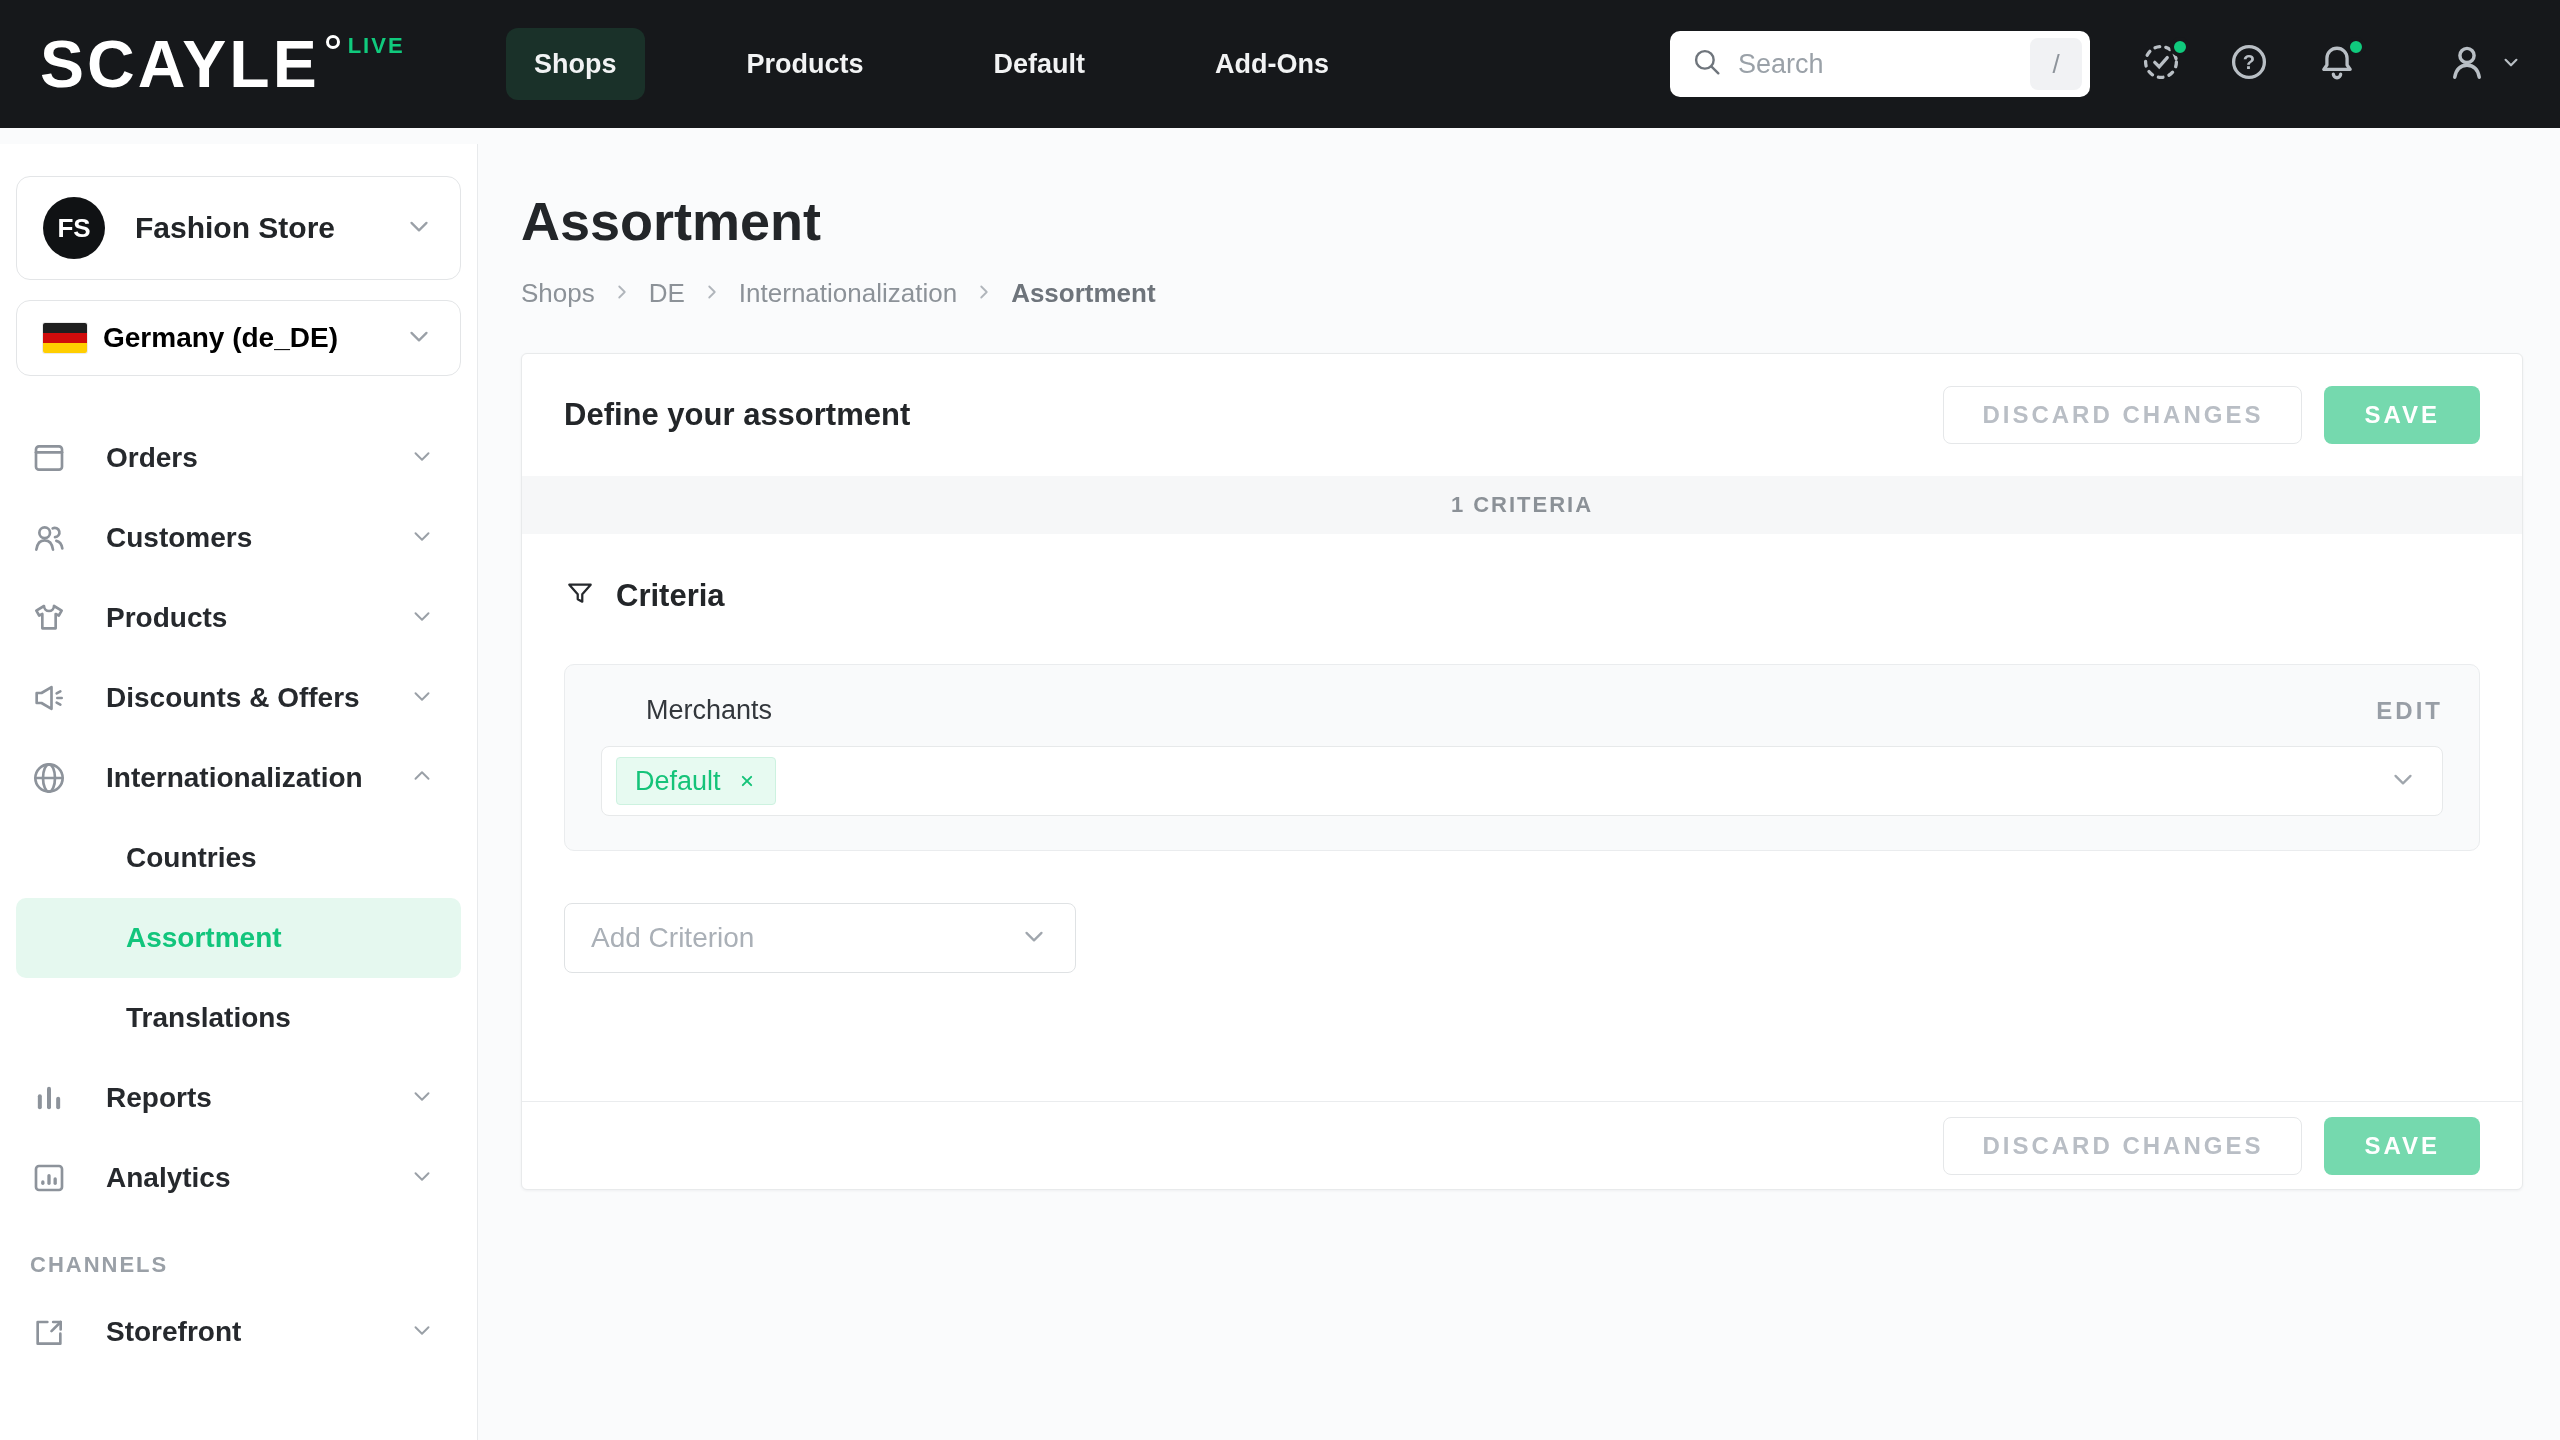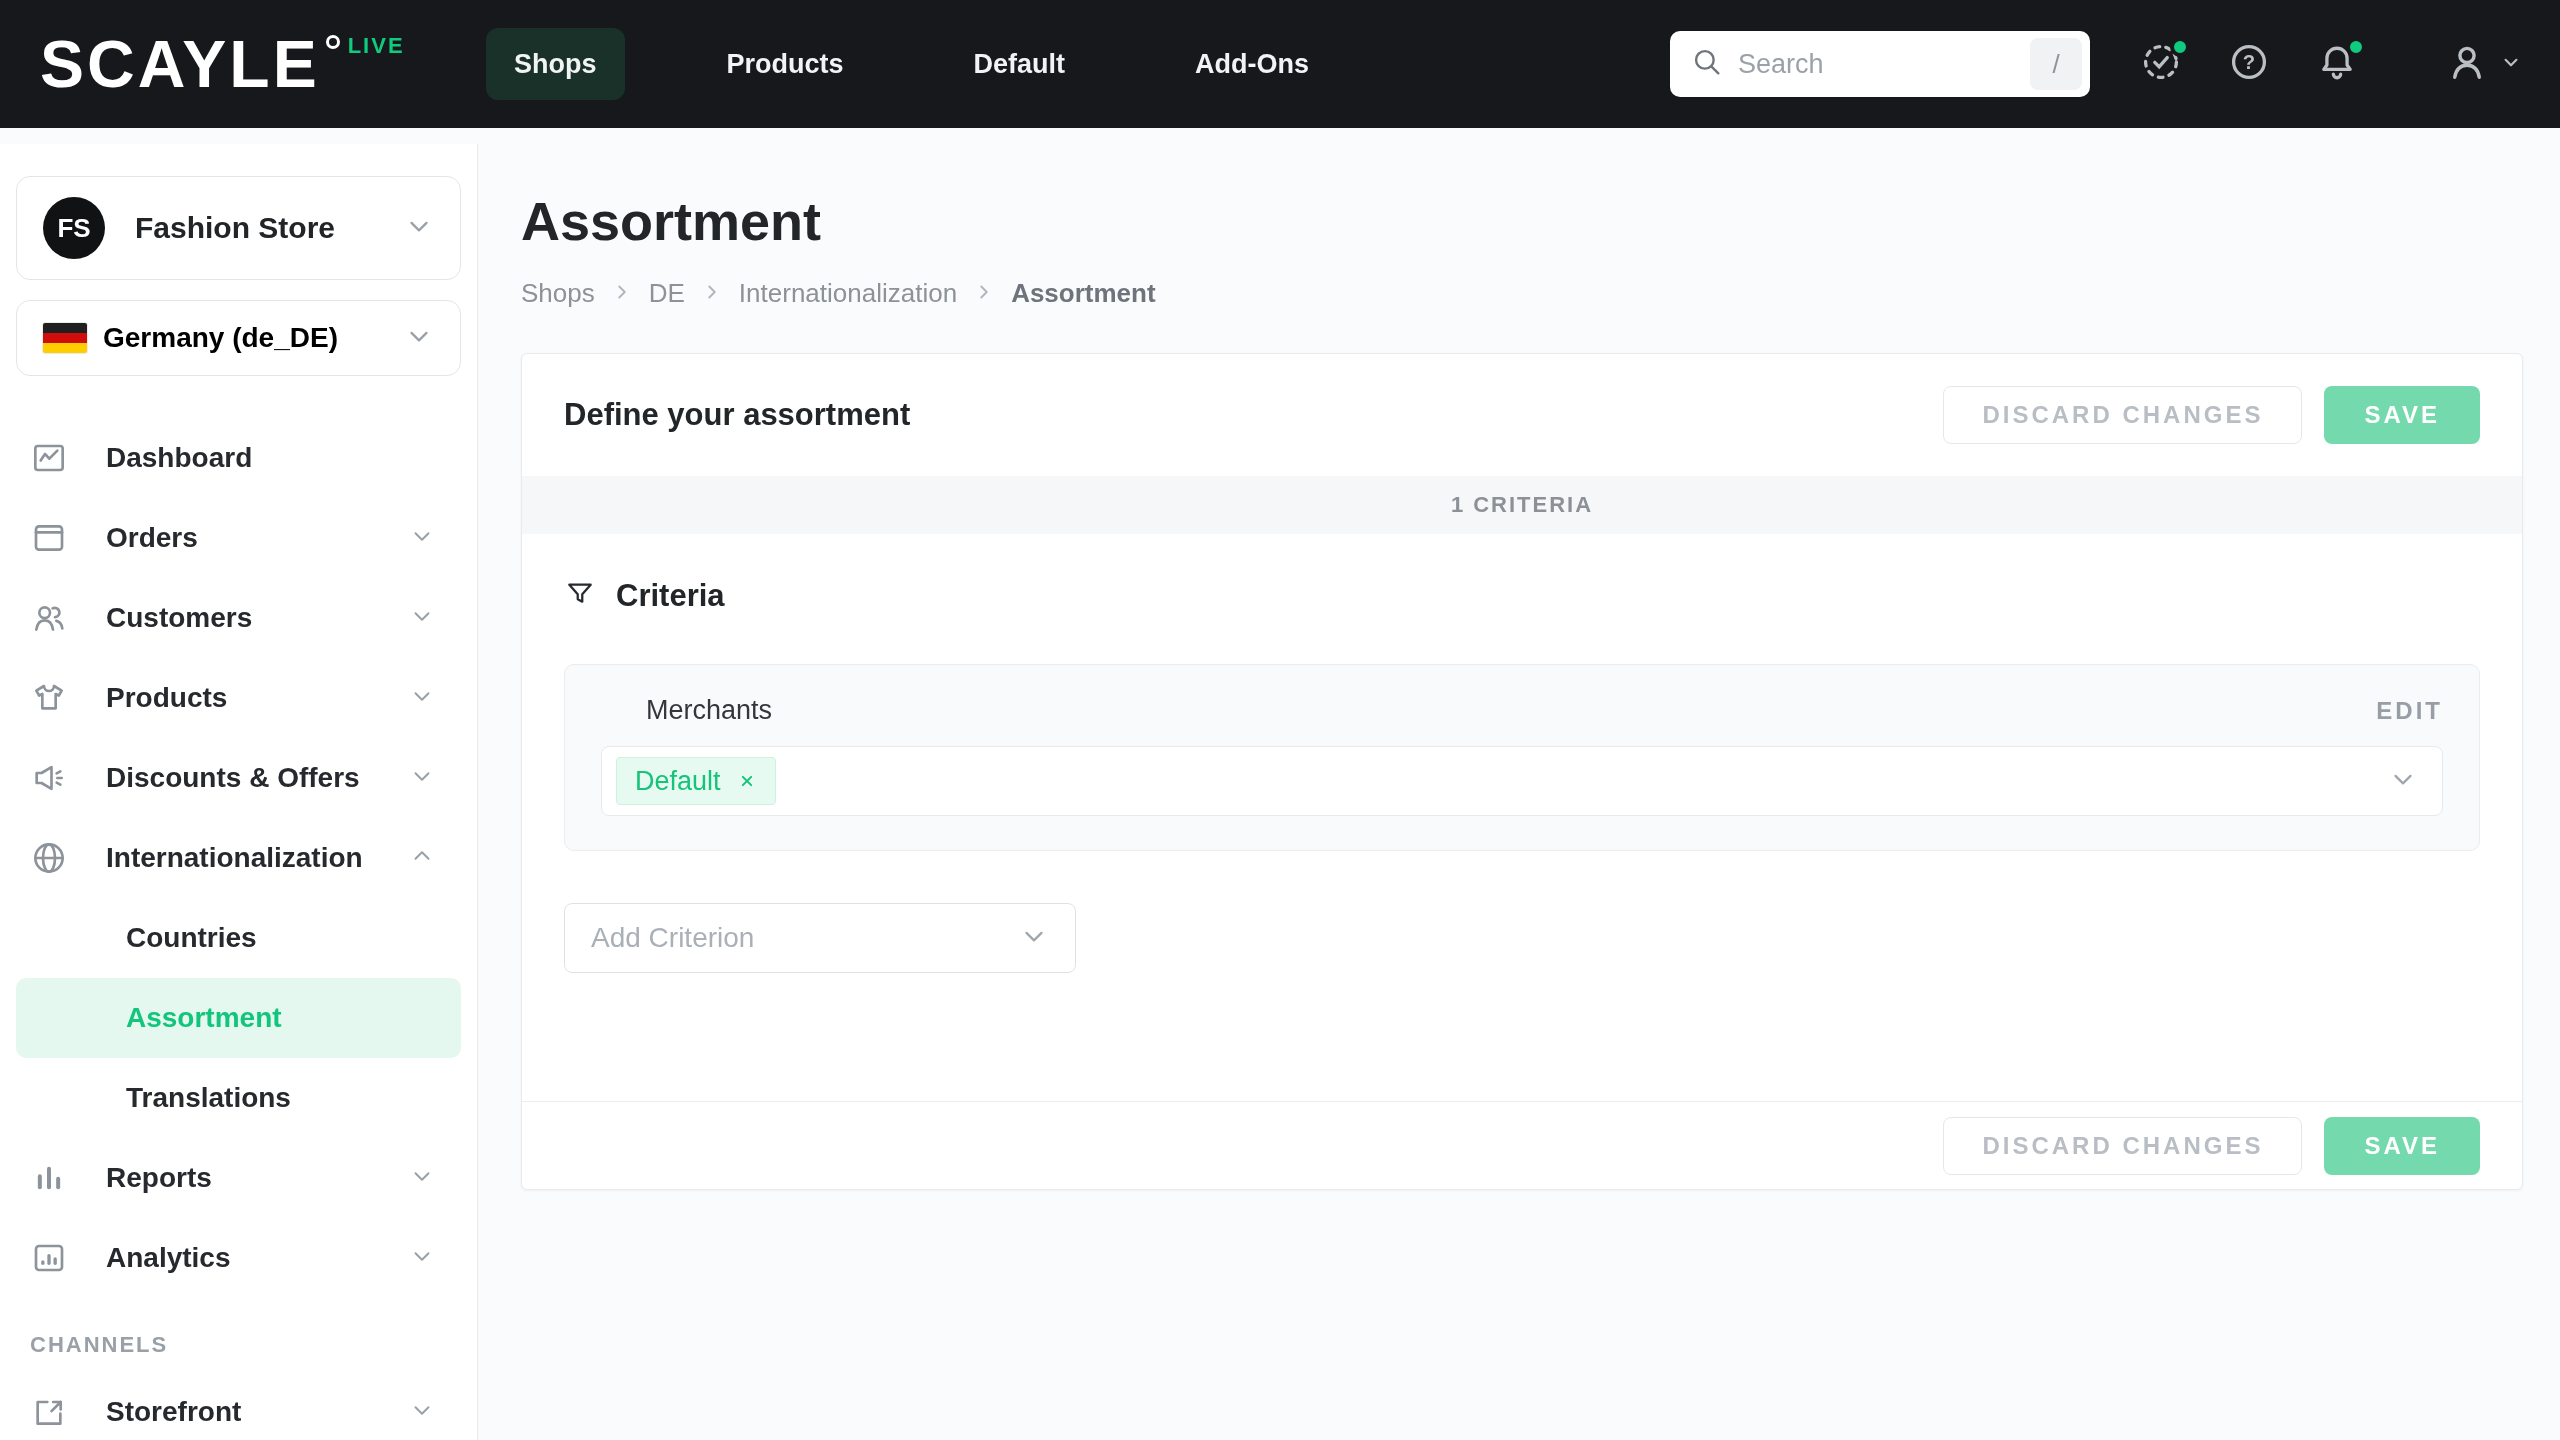--- a/index.html
+++ b/index.html
@@ -1,21 +1,21 @@
 <!DOCTYPE html>
 <html><head>
 <meta charset="utf-8">
 <style>
   * { margin:0; padding:0; box-sizing:border-box; }
   html,body { width:2560px; height:1440px; overflow:hidden;
     font-family:"Liberation Sans", sans-serif; background:#fafbfc; }
 
   
   .topbar { position:absolute; top:0; left:0; width:2560px; height:128px;
-    background:#16181b; display:flex; align-items:center; z-index:10; }
+    background:#16181b; display:flex; align-items:center; z-index:10;gap:20px; }
   .logo-wrap { display:flex; align-items:flex-start; padding-left:40px; width:440px; }
   .logo-text { color:#fff; font-size:66px; font-weight:800; letter-spacing:3px; line-height:70px; }
   .logo-ring { width:14px; height:14px; border:3px solid #fff; border-radius:50%;
     display:inline-block; margin:6px 8px 0 6px; }
   .logo-live { color:#10ca7d; font-size:22px; font-weight:800; letter-spacing:2px; margin-top:4px; }
   .nav { display:flex; align-items:center; gap:74px; margin-left:46px; }
   .nav-item { color:#f2f3f4; font-size:27px; font-weight:700; height:72px;
     display:flex; align-items:center; padding:0 28px; border-radius:12px; cursor:pointer; }
   .nav-item.active { background:#1a3129; }
   .top-right { margin-left:auto; display:flex; align-items:center; padding-right:36px; }
@@ -210,29 +210,20 @@
       </span>
     <span class="sel-label-reg">Germany (de_DE)</span>
     <span class="sel-chevron">
       <svg width="30" height="30" viewBox="0 0 24 24" fill="none" stroke="#9aa0a7" stroke-width="1.8" stroke-linecap="round" stroke-linejoin="round">
           <polyline points="6,9.5 12,15.5 18,9.5"></polyline>
         </svg>
     </span>
   </div>
 
   <div class="menu">
-    <div class="mi">
-      <span class="mi-icon">
-        <svg width="40" height="40" viewBox="0 0 24 24" fill="none" stroke-width="1.6" stroke-linecap="round" stroke-linejoin="round">
-          <rect x="3.8" y="4.8" width="16.4" height="14.4" rx="1.5"></rect>
-          <polyline points="7,13.5 9.6,9.6 12.2,12.4 17,7.6"></polyline>
-        </svg>
-      </span>
-      <span class="mi-label">Dashboard</span>
-    </div>
 
     <div class="mi">
       <span class="mi-icon">
         <svg width="40" height="40" viewBox="0 0 24 24" fill="none" stroke-width="1.6" stroke-linecap="round" stroke-linejoin="round">
           <rect x="4.2" y="5" width="15.6" height="14" rx="1.8"></rect>
             <path d="M4.2 8.6h15.6"></path>
         </svg>
       </span>
       <span class="mi-label">Orders</span>
       <span class="mi-chev">

